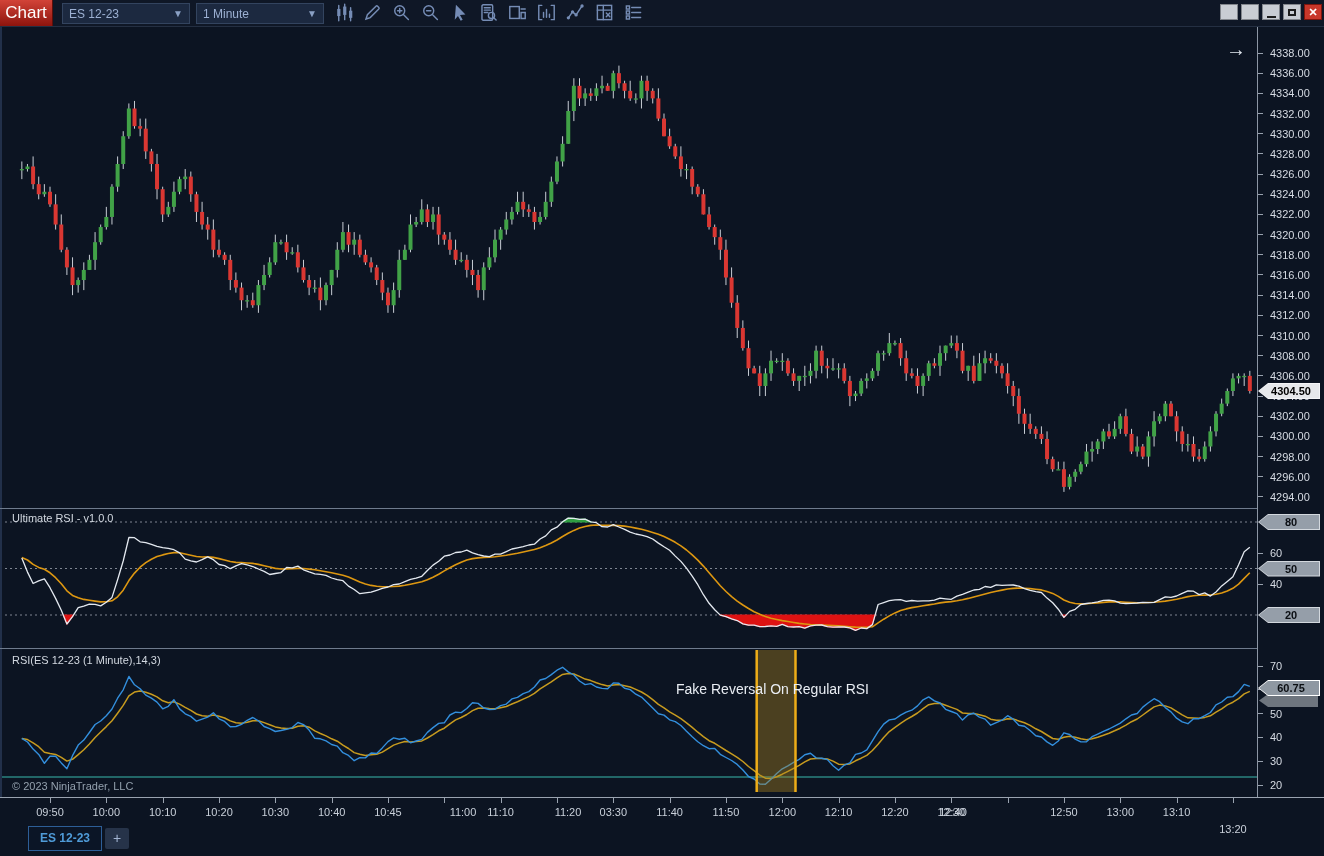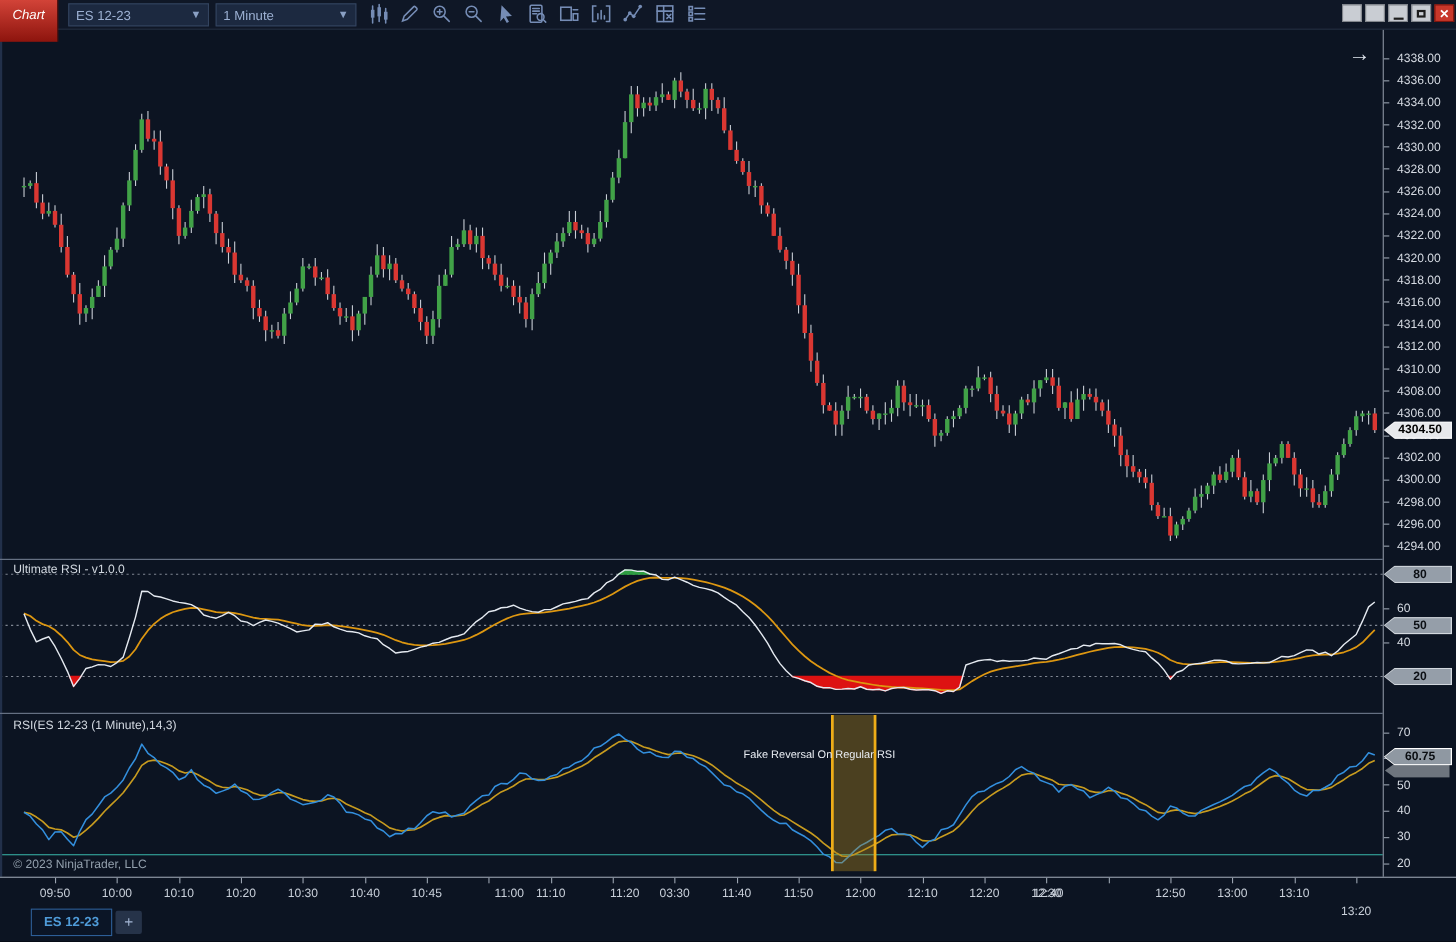--- a/index.html
+++ b/index.html
@@ -1,23 +1,23 @@
 <!DOCTYPE html>
 <html><head>
 <meta charset="utf-8">
 <style>
   html,body{margin:0;padding:0;background:#05080f;}
   .window{position:relative;width:1324px;height:856px;background:#0c1422;overflow:hidden;
           font-family:"Liberation Sans",sans-serif;-webkit-font-smoothing:antialiased;}
   
   .toolbar{position:absolute;left:0;top:0;width:1324px;height:26px;background:#0f1726;
            border-bottom:1px solid #242f42;z-index:30;}
-  .chart-tab{position:absolute;left:0;top:0;width:52px;height:38px;
-             background:linear-gradient(#d24338,#8d140d);color:#fff;font-size:12px;
-             text-align:center;line-height:26px;border-right:1px solid #5c0f0a;cursor:default;font-style:italic;}
+  .chart-tab{position:absolute;left:0;top:0;width:52px;height:26px;
+             background:linear-gradient(#d24338,#8d140d);color:#fff;font-size:17px;
+             text-align:center;line-height:26px;border-right:1px solid #5c0f0a;cursor:default;}
   .dd{position:absolute;top:3px;height:19px;background:#1c2940;border:1px solid #324souc;}
   .dd{border:1px solid #33445f;color:#9cb0d2;font-size:12px;line-height:18px;padding:0 6px;
       display:flex;justify-content:space-between;align-items:center;}
   .dd .chev{color:#8aa0c4;font-size:10px;margin-left:6px;}
   .dd1{left:62px;width:114px;}
   .dd2{left:196px;width:114px;}
   .icon-row{position:absolute;left:334px;top:3px;display:flex;gap:10px;z-index:31;}
   .tb-icon{width:19px;height:19px;display:flex;align-items:center;justify-content:center;opacity:.95;}
   .winbtns{position:absolute;right:2px;top:4px;display:flex;gap:3px;z-index:32;}
   .wbtn{width:18px;height:16px;background:#c9cdd3;border:1px solid #82868c;
@@ -29,21 +29,21 @@
   .left-edge{position:absolute;left:0;top:26px;width:2px;height:771px;background:#22304a;z-index:5;}
   .vaxis{position:absolute;left:1257px;top:26px;width:1px;height:771px;background:#8d96a4;z-index:6;}
   .sep{position:absolute;left:0;width:1257px;height:1px;background:#6f7b8d;z-index:6;}
   .tline{position:absolute;left:0;top:797px;width:1324px;height:1px;background:#9aa3b0;z-index:6;}
   .ptick{position:absolute;left:1258px;width:5px;height:1px;background:#98a1ae;z-index:7;}
   .plabel{position:absolute;left:1270px;font-size:11px;color:#d6dbe3;z-index:7;white-space:nowrap;}
   .ttick{position:absolute;top:798px;width:1px;height:5px;background:#9aa3b0;z-index:7;}
   .tlabel{position:absolute;top:806px;font-size:11px;color:#c9d0da;transform:translateX(-50%);z-index:7;}
   .pnl-label{position:absolute;font-size:11px;color:#d2d8e0;z-index:12;white-space:nowrap;}
   .copyright{position:absolute;left:12px;top:780px;font-size:11px;color:#93a0ad;z-index:12;}
-  .annot{position:absolute;left:676px;top:681px;font-size:10px;color:#e9edf3;z-index:13;white-space:nowrap;}
+  .annot{position:absolute;left:676px;top:681px;font-size:14px;color:#e9edf3;z-index:13;white-space:nowrap;}
   .goend{position:absolute;left:1226px;top:38px;font-size:20px;color:#e2e8f0;z-index:12;}
   
   .badge{position:absolute;left:1258px;width:62px;height:16px;z-index:9;}
   .badge .b-out{position:absolute;inset:0;background:#d3d8de;
         clip-path:polygon(0 50%,10px 0,100% 0,100% 100%,10px 100%);}
   .badge .b-in{position:absolute;inset:1px;background:#959ea9;color:#0c0f14;
         clip-path:polygon(0 50%,9px 0,100% 0,100% 100%,9px 100%);
         font-size:11px;font-weight:bold;text-align:center;line-height:14px;padding-left:4px;}
   .badge.last .b-out{background:#f4f5f7;}
   .badge.last .b-in{background:#e6e8eb;color:#000;}

